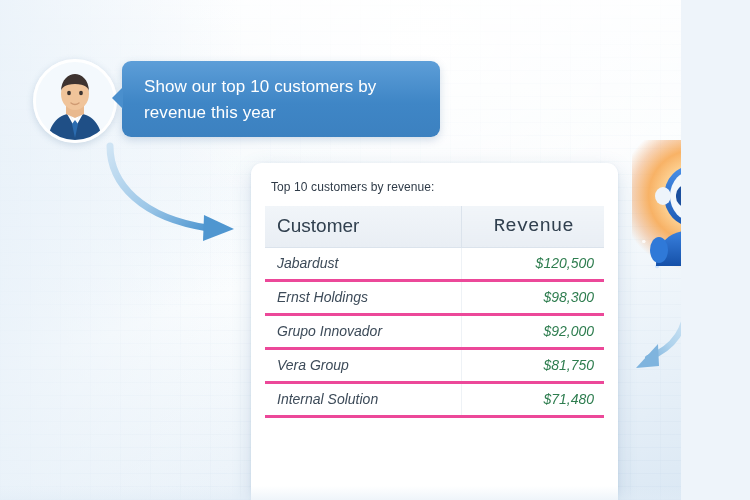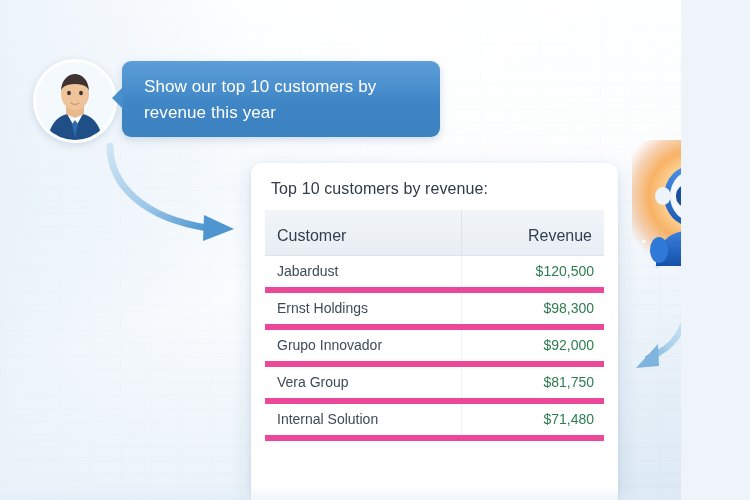--- a/index.html
+++ b/index.html
@@ -134,53 +134,55 @@
     left: 251px; top: 163px;
     width: 367px;
     height: 345px;
     background: #ffffff;
     border-radius: 11px 11px 0 0;
     box-shadow: 0 6px 20px rgba(80,120,165,0.20), 0 1px 3px rgba(80,120,165,0.14);
     overflow: hidden;
     box-sizing: border-box;
   }
   #card-title {
-    font-size: 16px;
+    font-size: 12px;
     color: #2f3b48;
     padding: 17px 0 0 20px;
     letter-spacing: 0.1px;
   }
   #table {
     margin: 12px 14px 0 14px;
     border-collapse: collapse;
     width: 339px;
     table-layout: fixed;
   }
   #table thead th {
     background: linear-gradient(180deg, #f1f5f9 0%, #e9eef4 100%);
     color: #31404f;
-    font-size: 16px;
+    font-size: 19px;
     font-weight: normal;
     text-align: left;
-    padding: 17px 12px 10px 12px;
+    padding: 9px 12px 10px 12px;
     border-bottom: 1px solid #dbe3ec;
   }
   #table thead th.col-rev {
     border-left: 1px solid #dbe3ec;
-    text-align: right;
+    text-align: center;
     padding-left: 14px;
+    font-family: Liberation Mono, monospace;
   }
   #table tbody td {
     font-size: 14px;
     padding: 7px 12px 8px 12px;
-    border-bottom: 6px solid #ec4899;
+    border-bottom: 3px solid #ec4899;
     color: #3d4b59;
     background: #ffffff;
     white-space: nowrap;
     overflow: hidden;
+    font-style: italic;
   }
   #table tbody td.cell-rev {
     border-left: 1px solid #eef2f6;
     text-align: right;
     color: #2e7d4f;
     padding-right: 10px;
   }
   #table col.w-cust { width: 196px; }
   #table col.w-rev  { width: 143px; }
 

